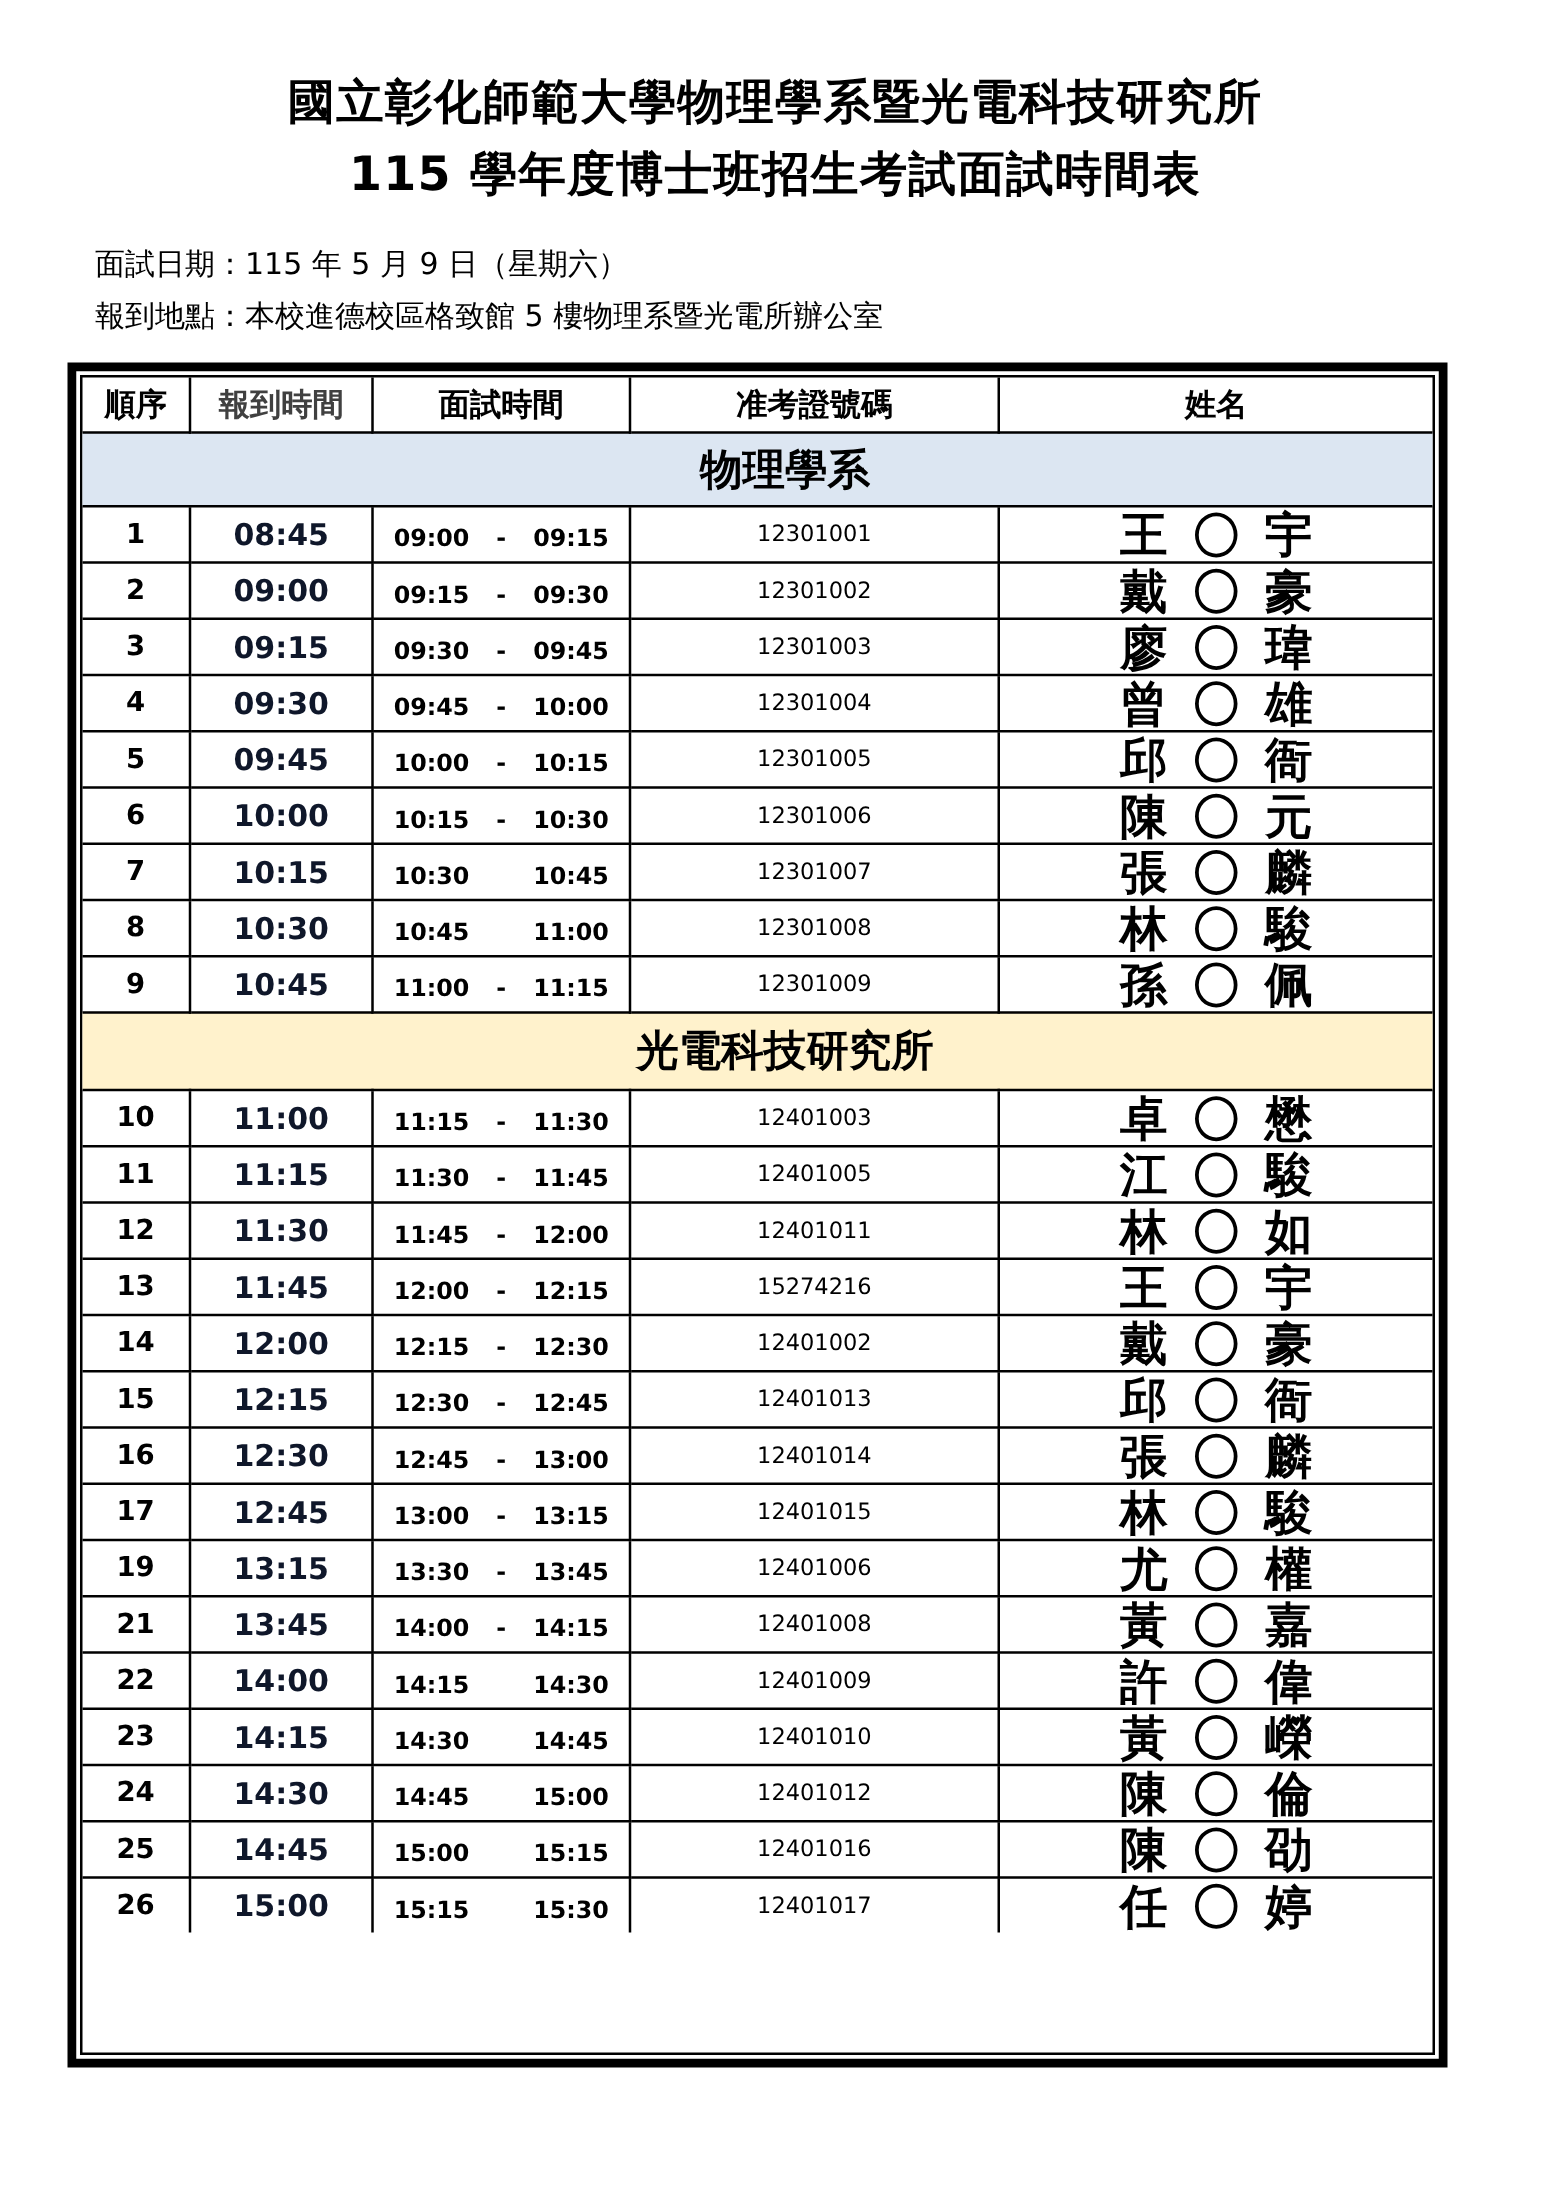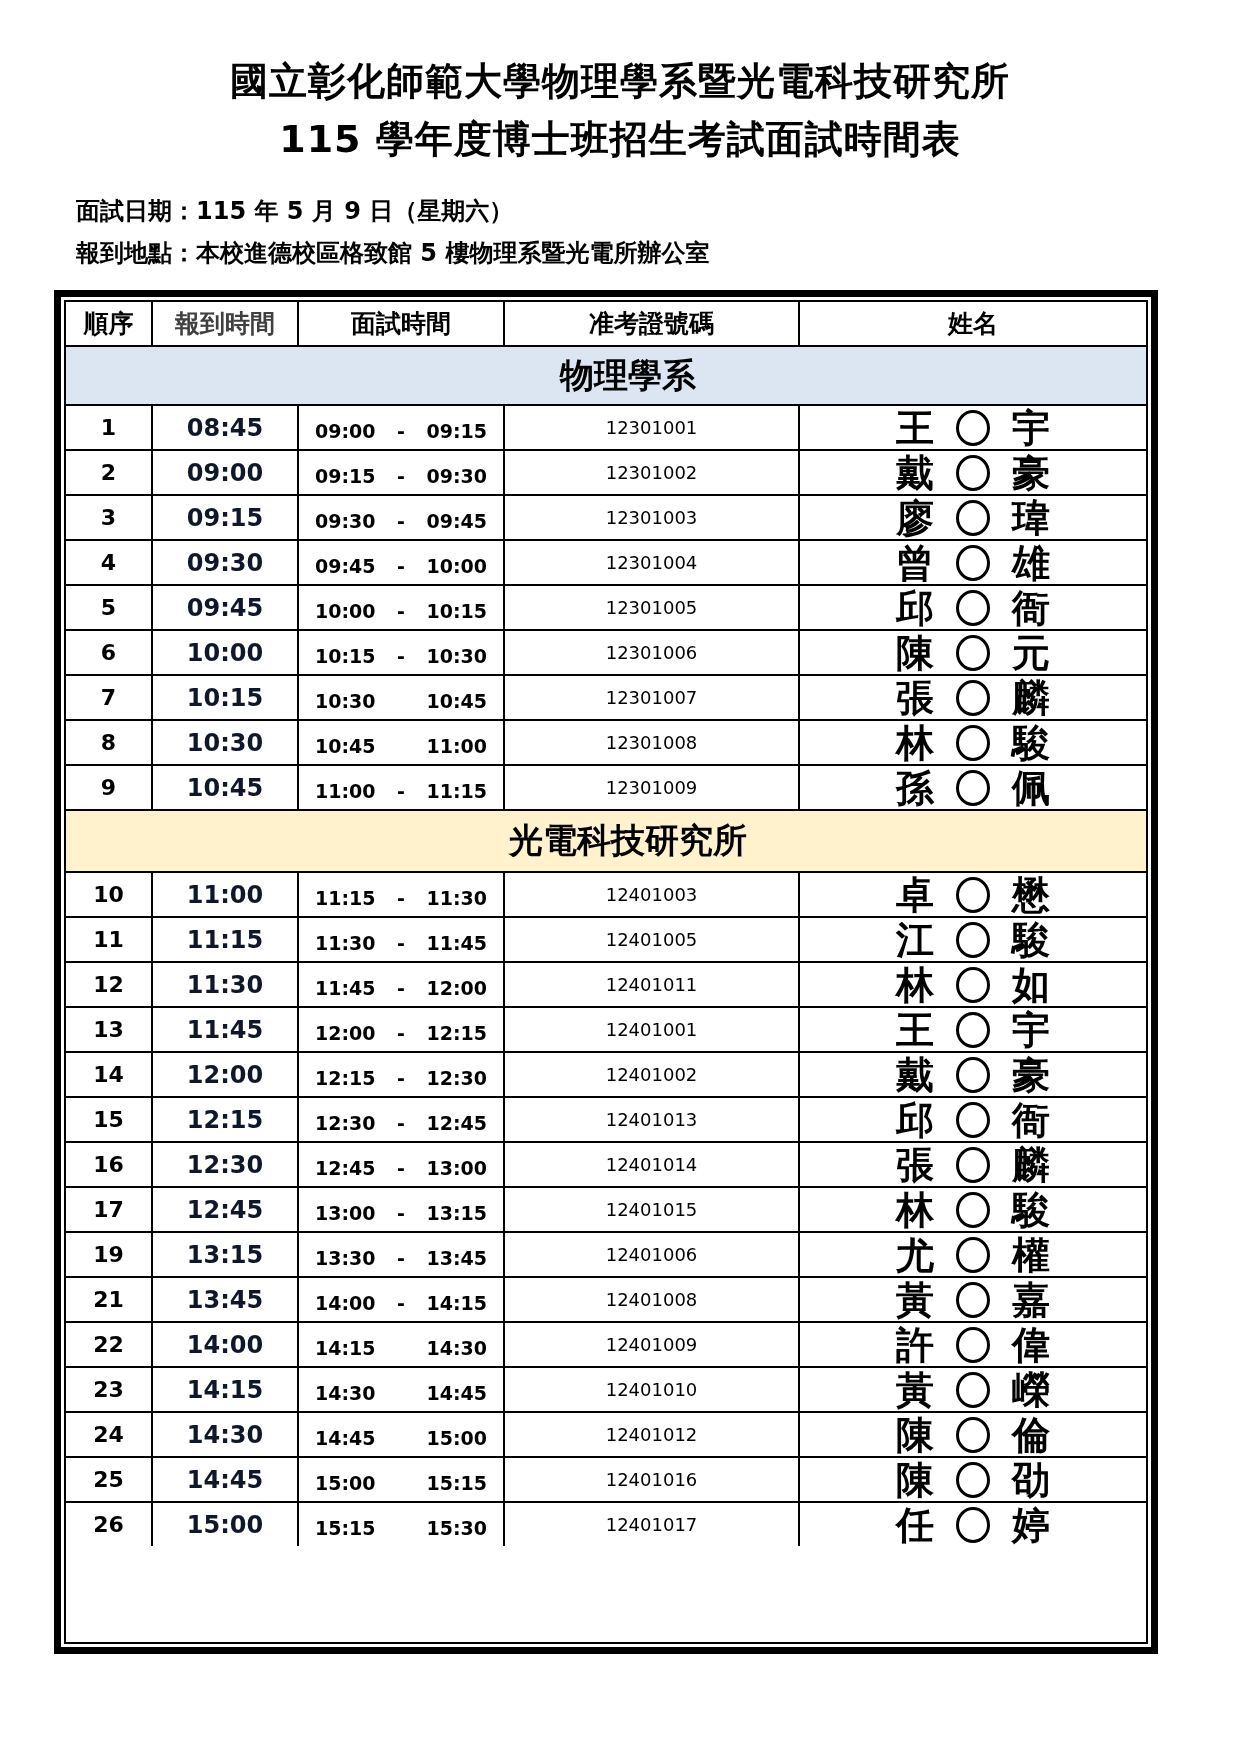--- a/index.html
+++ b/index.html
@@ -1,20 +1,20 @@
 <!DOCTYPE html>
 <html><head>
 <meta charset="utf-8">
 <style>
   html, body { margin: 0; padding: 0; background: #ffffff; }
   body { width: 1240px; height: 1754px; position: relative; font-family: "DejaVu Sans", "Liberation Sans", sans-serif; color: #000; overflow: hidden; }
   .title { position: absolute; left: 0; width: 1240px; text-align: center; font-weight: bold; font-size: 38px; letter-spacing: 1px; line-height: 1; }
   .title.l1 { top: 62px; }
   .title.l2 { top: 120px; }
-  .info { position: absolute; left: 76px; font-weight: bold; font-size: 24px; line-height: 1; }
+  .info { position: absolute; left: 76px; font-weight: normal; font-size: 24px; line-height: 1; }
   .info.date { top: 199px; }
   .info.place { top: 241px; }
 
   .frame { position: absolute; left: 54px; top: 290px; width: 1104px; height: 1364px; box-sizing: border-box; border: 7px solid #000; background: #fff; }
   .inner { position: absolute; left: 3px; top: 3px; right: 3px; bottom: 3px; border: 2px solid #000; box-sizing: border-box; }
 
   table { border-collapse: collapse; width: 100%; table-layout: fixed; }
   td, th { border: 2px solid #000; padding: 0; text-align: center; vertical-align: middle; }
   tr > :first-child { border-left: none; }
   tr > :last-child { border-right: none; }
@@ -302,21 +302,21 @@
           <tr class="row">
     <td class="seq">13</td>
     <td class="checkin">11:45</td>
     <td class="itime">
       <div class="wrap">
         <span class="start">12:00</span>
         <span class="dash">-</span>
         <span class="end">12:15</span>
       </div>
     </td>
-    <td class="exam">12401001</td>
+    <td class="exam">15274216</td>
     <td class="name">
       <span class="nwrap">
         <span class="surname">王</span>
         <span class="circle"></span>
         <span class="given">宇</span>
       </span>
     </td>
   </tr>
           <tr class="row">
     <td class="seq">14</td>

